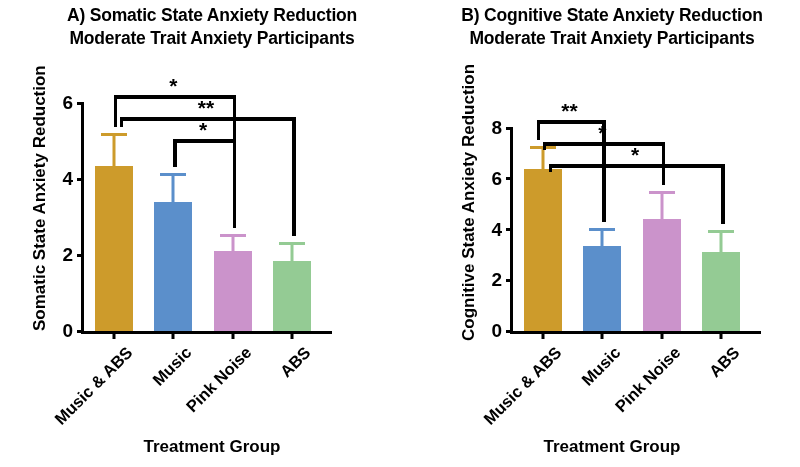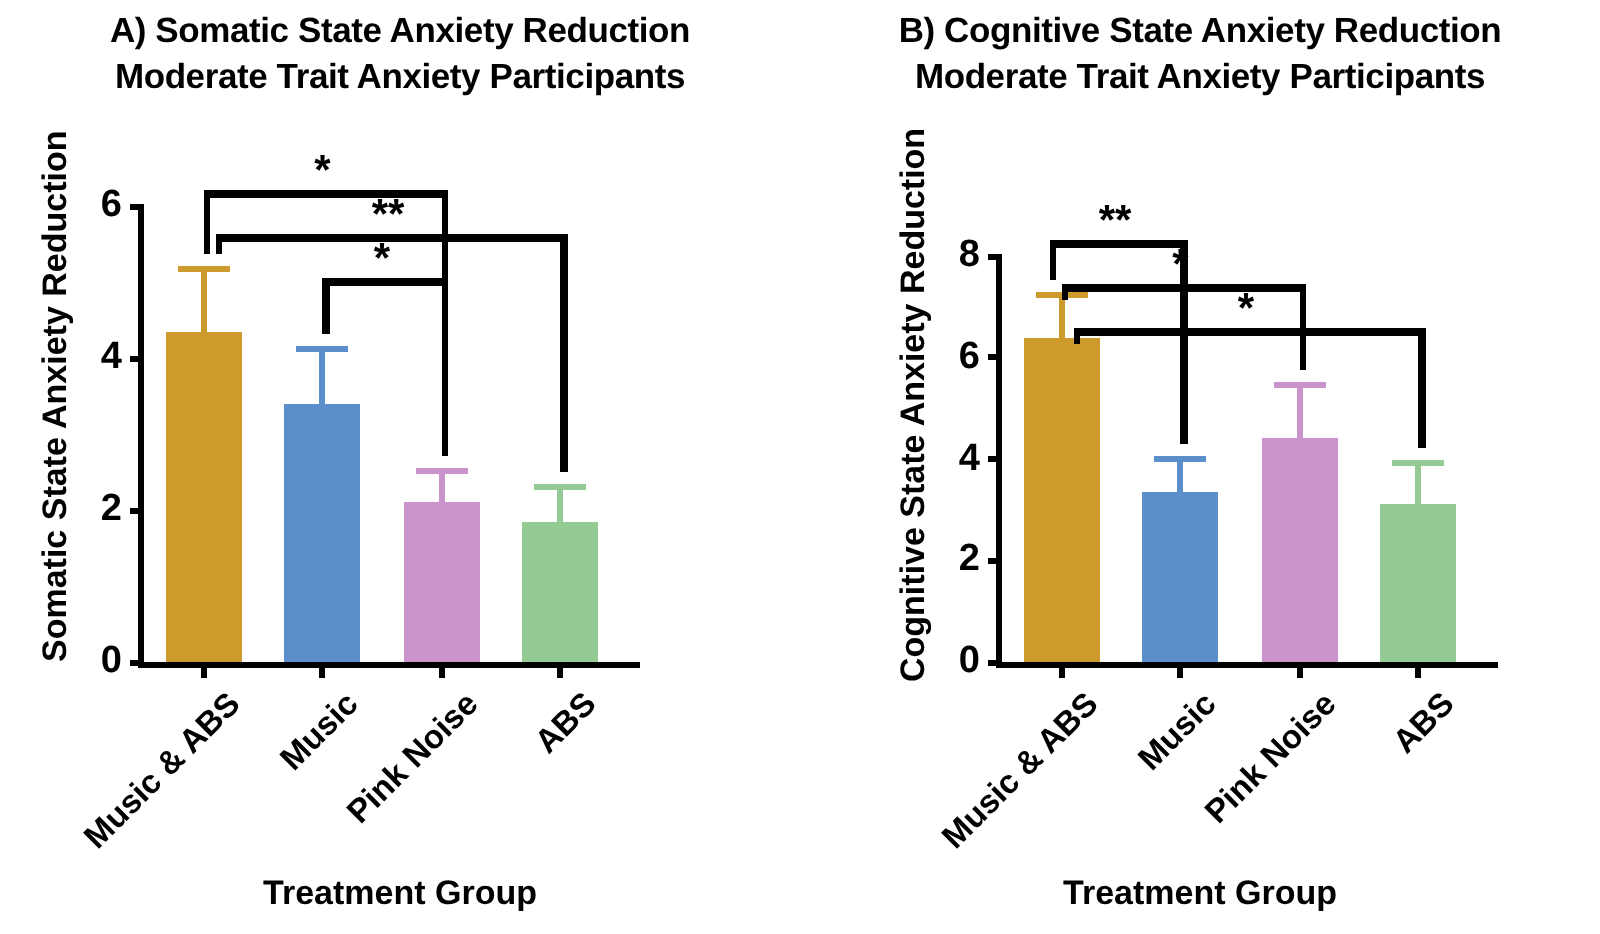--- a/index.html
+++ b/index.html
@@ -11,20 +11,21 @@
     width: 800px;
     height: 467px;
     font-family: "Liberation Sans", sans-serif;
     color: #000000;
     overflow: hidden;
   }
   .figure {
     position: relative;
     width: 703px;
     height: 467px;
+    margin-left: 12px;
   }
   .panel {
     position: absolute;
     top: 0;
     width: 400px;
     height: 467px;
   }
   #panel-a { left: 0; }
   #panel-b { left: 400px; }
 

